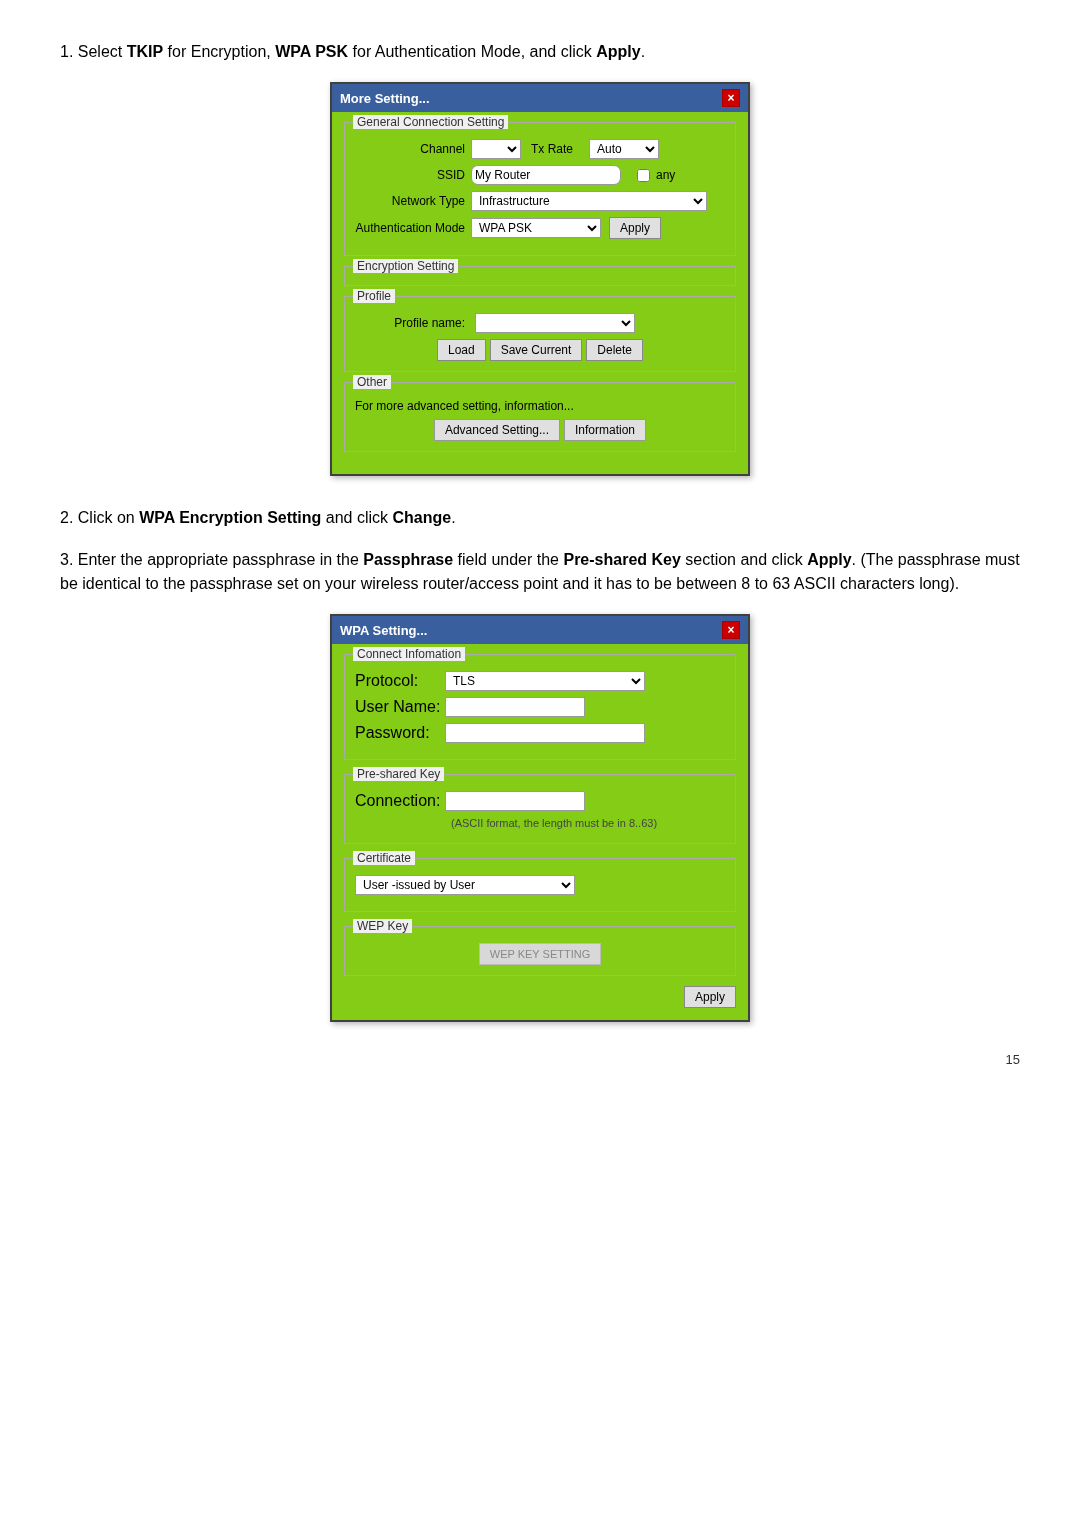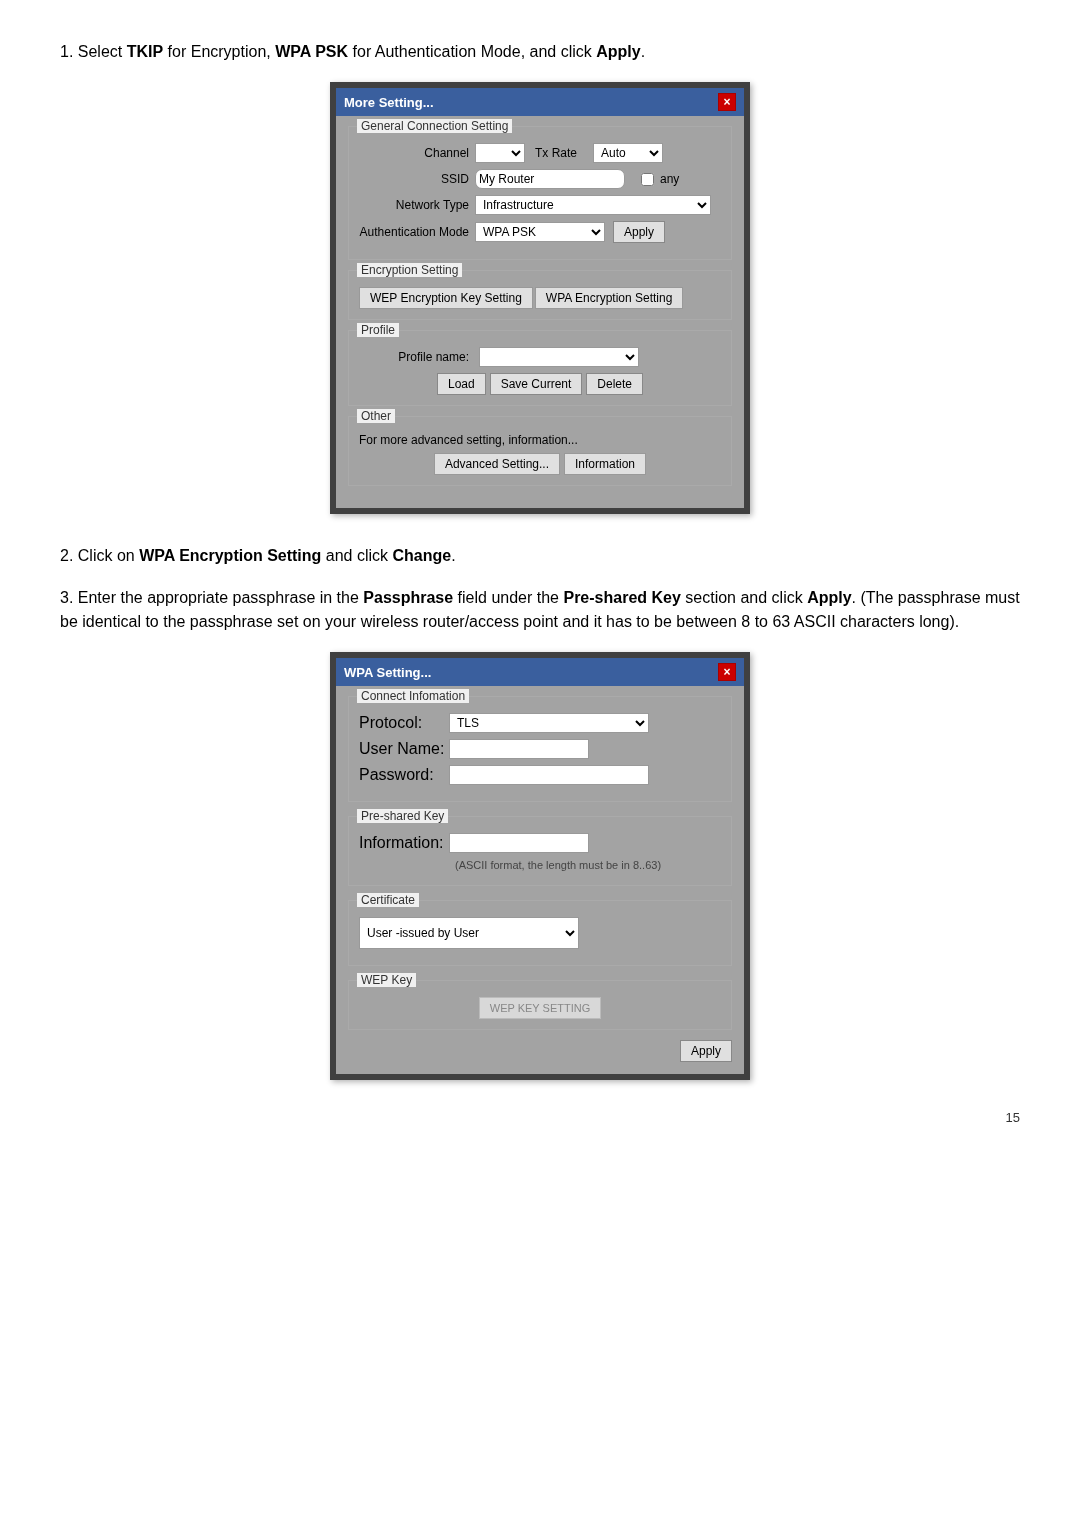--- a/index.html
+++ b/index.html
@@ -18,21 +18,21 @@
       line-height: 1.5;
       font-size: 16px;
     }
 
     .instruction-text b {
       font-weight: bold;
     }
 
     
     .dialog {
-      border: 6px solid #404040;
+      border: 2px solid #404040;
       background: #f0f0f0;
       width: 420px;
       margin: 0 auto 30px auto;
       box-shadow: 2px 2px 6px rgba(0,0,0,0.3);
     }
 
     .dialog-titlebar {
       background: #3a5f9e;
       color: #ffffff;
       font-size: 13px;
@@ -53,21 +53,21 @@
       width: 18px;
       height: 18px;
       display: flex;
       align-items: center;
       justify-content: center;
       line-height: 1;
     }
 
     .dialog-body {
       padding: 10px 12px 12px 12px;
-      background: #a3a3a3;
+      background: #84cc16;
     }
 
     .section-group {
       border: 1px solid #aaaaaa;
       padding: 8px 10px 10px 10px;
       margin-bottom: 10px;
       position: relative;
     }
 
     .section-label {
@@ -273,24 +273,20 @@
         <span class="form-label">Authentication Mode</span>
         <select style="width:130px;">
           <option>WPA PSK</option>
         </select>
         <button class="btn" style="margin-left:8px;">Apply</button>
       </div>
     </div>
 
     <div class="section-group">
       <span class="section-label">Encryption Setting</span>
-      <div class="tab-bar mt-8">
-        <button class="tab-btn">WEP Encryption Key Setting</button>
-        <button class="tab-btn">WPA Encryption Setting</button>
-      </div>
     </div>
 
     <div class="section-group">
       <span class="section-label">Profile</span>
       <div class="form-row mt-8">
         <span class="form-label">Profile name:</span>
         <select class="profile-name-input">
           <option></option>
         </select>
       </div>
@@ -346,30 +342,30 @@
       <div class="form-row">
         <span class="wpa-form-label">Password:</span>
         <input type="password" class="wpa-input" style="border: 1px solid rgb(153, 153, 153); background: rgb(255, 255, 255); font-size: 12px; padding: 1px 3px; height: 20px; width: 200px;">
       </div>
     </div>
 
     <div class="section-group section-group-mt">
       <span class="section-label">Pre-shared Key</span>
 
       <div class="form-row mt-8">
-        <span class="wpa-form-label">Information:</span>
+        <span class="wpa-form-label">Connection:</span>
         <input type="text" class="wpa-input" style="">
       </div>
       <div class="passphrase-note">(ASCII format, the length must be in 8..63)</div>
     </div>
 
     <div class="section-group section-group-mt">
       <span class="section-label">Certificate</span>
       <div class="form-row mt-8">
-        <select style="width:220px; font-size:12px; height:32px;">
+        <select style="width:220px; font-size:12px; height:20px;">
           <option>User -issued by User</option>
         </select>
       </div>
     </div>
 
     <div class="section-group section-group-mt">
       <span class="section-label">WEP Key</span>
       <div class="btn-row mt-8">
         <button class="wep-key-btn">WEP KEY SETTING</button>
       </div>

